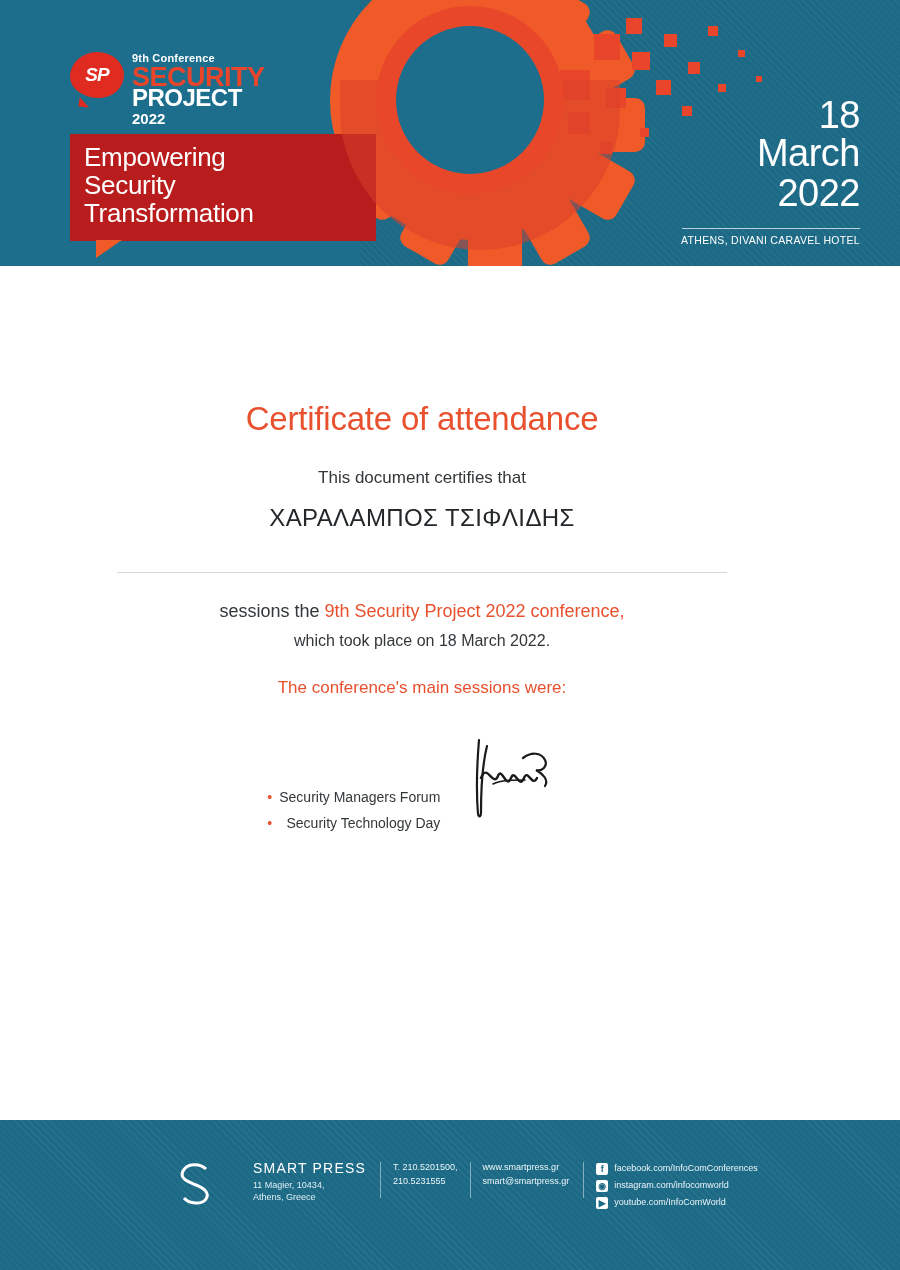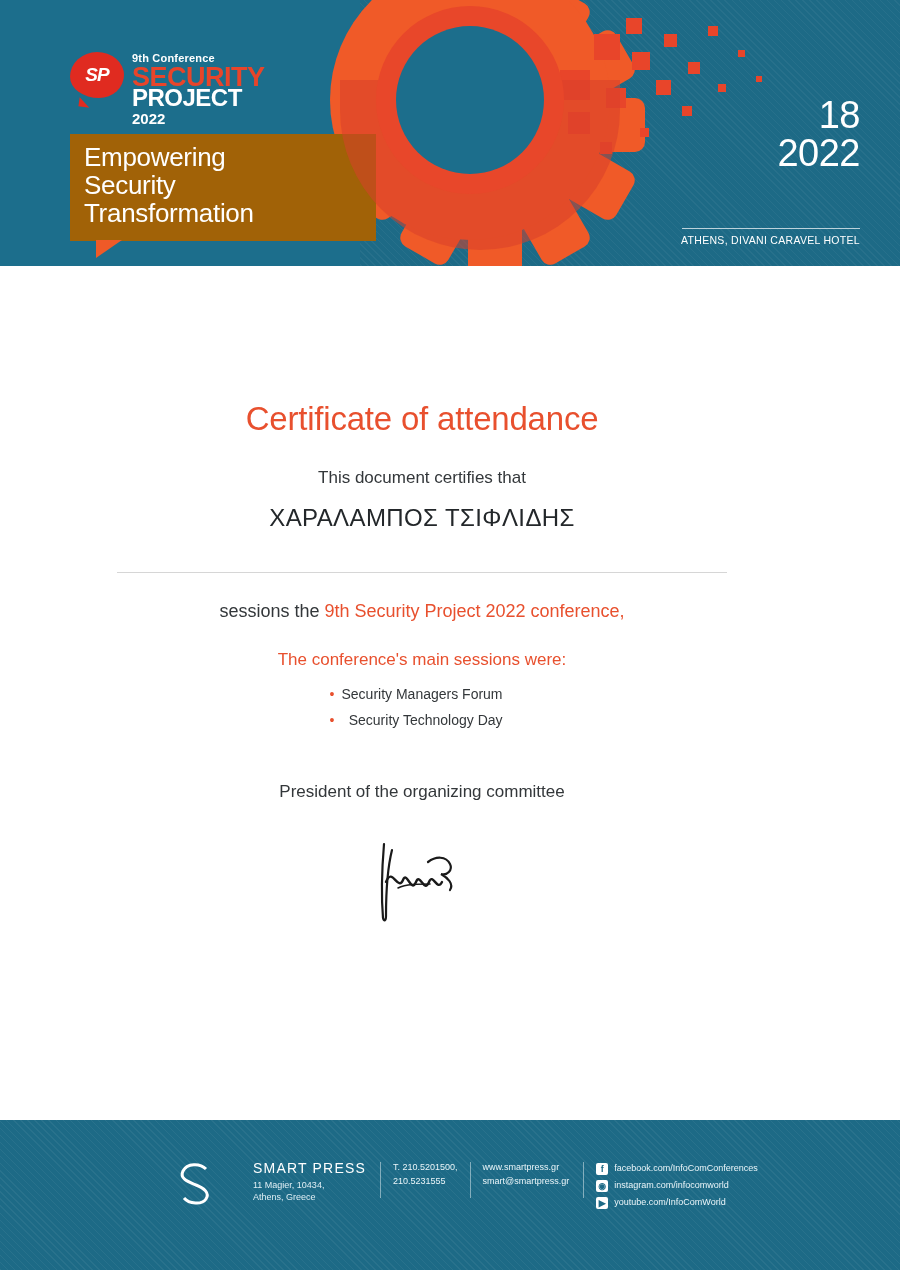--- a/index.html
+++ b/index.html
@@ -172,21 +172,21 @@
     font-weight: bold;
     letter-spacing: 0;
   }
 
   
   .slogan-box {
     position: absolute;
     left: 70px; top: 134px;
     width: 278px;
     padding: 10px 14px 14px 14px;
-    background: #a16207;
+    background: #b91c1c;
   }
   .slogan-box .line {
     color: #ffffff;
     font-size: 26px;
     line-height: 1.07;
     font-weight: normal;
     letter-spacing: -.3px;
   }
   .slogan-box:after {
     content: "";
@@ -455,45 +455,46 @@
   <div class="conf-year">2022</div>
 
   <div class="slogan-box">
     <div class="line">Empowering</div>
     <div class="line">Security</div>
     <div class="line">Transformation</div>
   </div>
 
   <div class="date-block">
     <div class="d1">18</div>
+    <div class="d2">March</div>
     <div class="d3">2022</div>
   </div>
   <div class="date-rule"></div>
   <div class="venue">ATHENS, DIVANI CARAVEL HOTEL</div>
 </div>
 
 <div class="cert-body">
   <h1 class="cert-title">Certificate of attendance</h1>
 
   <div class="certifies">This document certifies that</div>
   <div class="recipient">ΧΑΡΑΛΑΜΠΟΣ ΤΣΙΦΛΙΔΗΣ</div>
 
   <div class="divider"></div>
 
   <div class="attended">
     <span>sessions the </span><span class="accent">9th Security Project 2022 conference,</span>
   </div>
+  <div class="tookplace">which took place on 18 March 2022.</div>
 
   <div class="sessions-head">The conference's main sessions were:</div>
   <ul class="sessions">
     <li>Security Managers Forum</li>
     <li>Security Technology Day</li>
   </ul>
 
-  <div class="president">President of the organizing committee</div>
 
   <svg class="signature" viewBox="0 0 120 110">
     <path d="M22 22 C20 46 19 72 21 96 C22 100 24 99 24 94 C24 70 26 44 30 28" fill="none" stroke="#1a1a1a" stroke-width="2.2" stroke-linecap="round"></path>
     <path d="M24 60 C30 44 36 70 41 58 C45 48 49 72 54 60 C58 50 62 72 67 60 C71 50 75 70 80 60" fill="none" stroke="#1a1a1a" stroke-width="2.4" stroke-linecap="round"></path>
     <path d="M66 40 C74 34 84 34 88 42 C91 48 85 54 79 52 C86 56 92 62 88 68" fill="none" stroke="#1a1a1a" stroke-width="2.2" stroke-linecap="round"></path>
     <path d="M36 66 C44 62 56 62 68 62" fill="none" stroke="#1a1a1a" stroke-width="1.6" stroke-linecap="round"></path>
   </svg>
 </div>
 
 <div class="footer">

